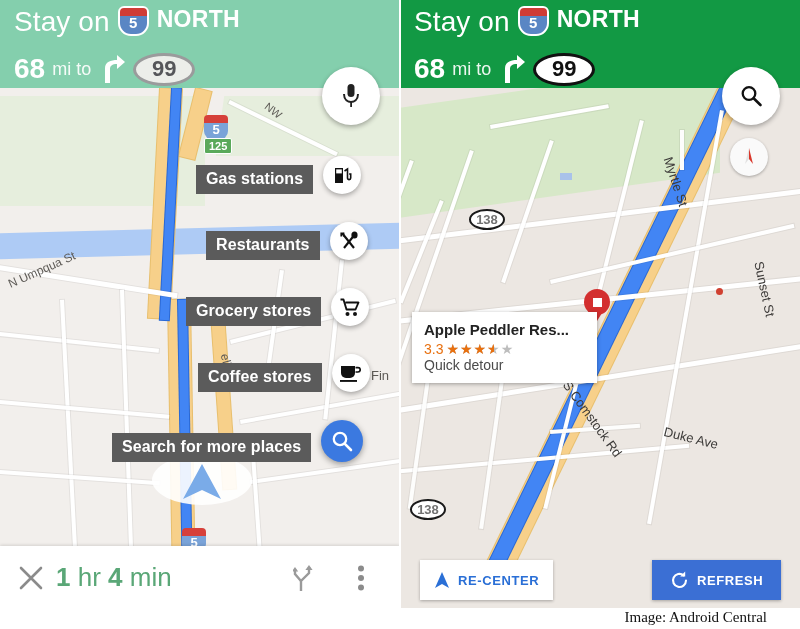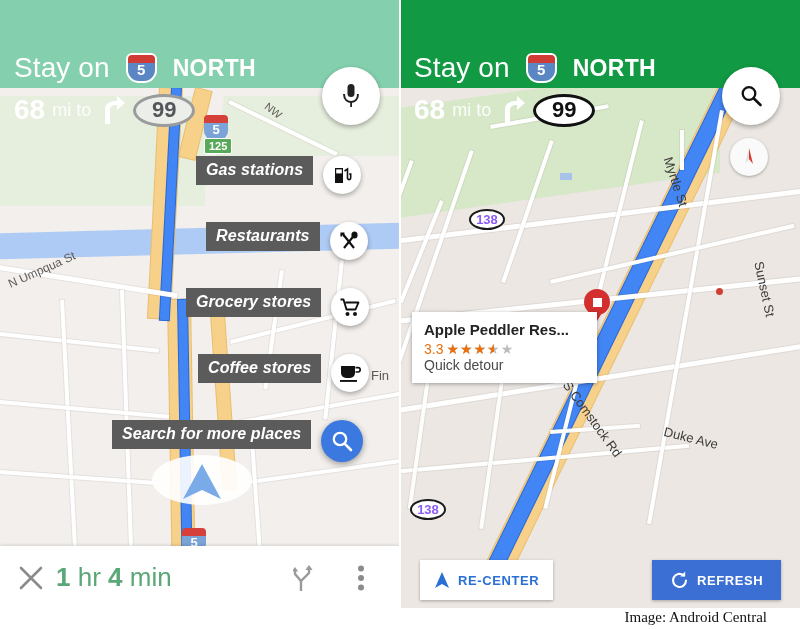--- a/index.html
+++ b/index.html
@@ -37,41 +37,41 @@
   .shield-i { position:absolute; width:26px; height:25px; }
   .shield-i .top { position:absolute; left:1px; right:1px; top:0; height:9px;
      background:#d6403a; border-radius:4px 4px 0 0; }
   .shield-i .bot { position:absolute; left:1px; right:1px; top:8px; bottom:0;
      background:#7aa3d8; border-radius:0 0 9px 9px; }
   .shield-i span { position:absolute; left:0; right:0; top:7px; text-align:center;
      font-size:13px; font-weight:bold; color:#fff; }
 
   .shield-ov { position:absolute; border:2px solid #1b1b1b; background:#fff;
      border-radius:50%/50%; display:flex; align-items:center; justify-content:center;
-     font-weight:bold; color:#8b5cf6; }
+     font-weight:bold; color:#737373; }
 
   .exit-badge { position:absolute; background:#5aa95a; color:#fff; font-size:11px;
      font-weight:bold; padding:1px 4px; border-radius:2px; border:1px solid #fff; }
 
   
   .poi-dot { position:absolute; width:7px; height:7px; border-radius:50%;
      background:#d04030; }
   .poi-pin { position:absolute; width:26px; height:26px; border-radius:50%;
      background:#d32f2f; display:flex; align-items:center; justify-content:center; }
   .poi-pin i { width:9px; height:9px; background:#fff; display:block; }
   .poi-pin::after { content:""; position:absolute; bottom:-6px; left:8px;
      border-left:5px solid transparent; border-right:5px solid transparent;
      border-top:8px solid #d32f2f; }
 
   
   .nav-header { position:absolute; top:0; left:0; width:400px; height:88px;
      padding:6px 14px 0 14px; }
   .nav-header.l { background:#84cfad; }
   .nav-header.r { background:#129944; }
-  .nav-l1 { display:flex; align-items:center; gap:16px; height:42px;margin-top:41px; }
+  .nav-l1 { display:flex; align-items:flex-start; gap:8px; height:42px; }
   .nav-l1 .stay { font-size:28px; color:#fff; font-weight:400; letter-spacing:.1px; }
   .nav-l1 .north { font-size:23px; color:#fff; font-weight:bold; letter-spacing:.3px; }
   .mini-shield { position:relative; width:31px; height:30px; flex:0 0 auto; }
   .mini-shield .top { position:absolute; left:1px; right:1px; top:1px; height:10px;
      background:#cf3b35; border-radius:4px 4px 0 0; }
   .mini-shield .bot { position:absolute; left:1px; right:1px; top:10px; bottom:1px;
      background:#5a86c4; border-radius:0 0 11px 11px; }
   .mini-shield .ring { position:absolute; inset:0; border-radius:6px 6px 13px 13px;
      border:2px solid #fff; }
   .mini-shield span { position:absolute; left:0; right:0; top:8px; text-align:center;
@@ -85,21 +85,21 @@
      align-items:center; justify-content:center; font-size:22px; font-weight:bold; }
   .pill-99.l { background:#eceeea; color:#55565a; border:3px solid #9a9b9c; }
   .pill-99.r { background:#fff; color:#111; border:3px solid #111; }
 
   
   .fab { position:absolute; border-radius:50%; background:#fff;
      box-shadow:0 2px 5px rgba(0,0,0,.32); display:flex; align-items:center;
      justify-content:center; }
   .fab.blue { background:#3b79e0; box-shadow:0 2px 6px rgba(0,0,0,.38); }
 
-  .chip-row { position:absolute; display:flex; align-items:flex-start; gap:10px;font-style:italic; }
+  .chip-row { position:absolute; display:flex; align-items:flex-end; gap:10px; }
   .chip { background:#5b5b5b; color:#fff; font-size:16px; font-weight:bold;
      padding:5px 10px 6px 10px; white-space:nowrap; letter-spacing:.1px; }
 
   .compass { position:absolute; width:38px; height:38px; border-radius:50%;
      background:#fafafa; box-shadow:0 1px 3px rgba(0,0,0,.3);
      display:flex; align-items:center; justify-content:center; }
 
   
   .info-card { position:absolute; background:#fff; box-shadow:0 1px 4px rgba(0,0,0,.34);
      padding:9px 12px 10px 12px; width:185px; }

